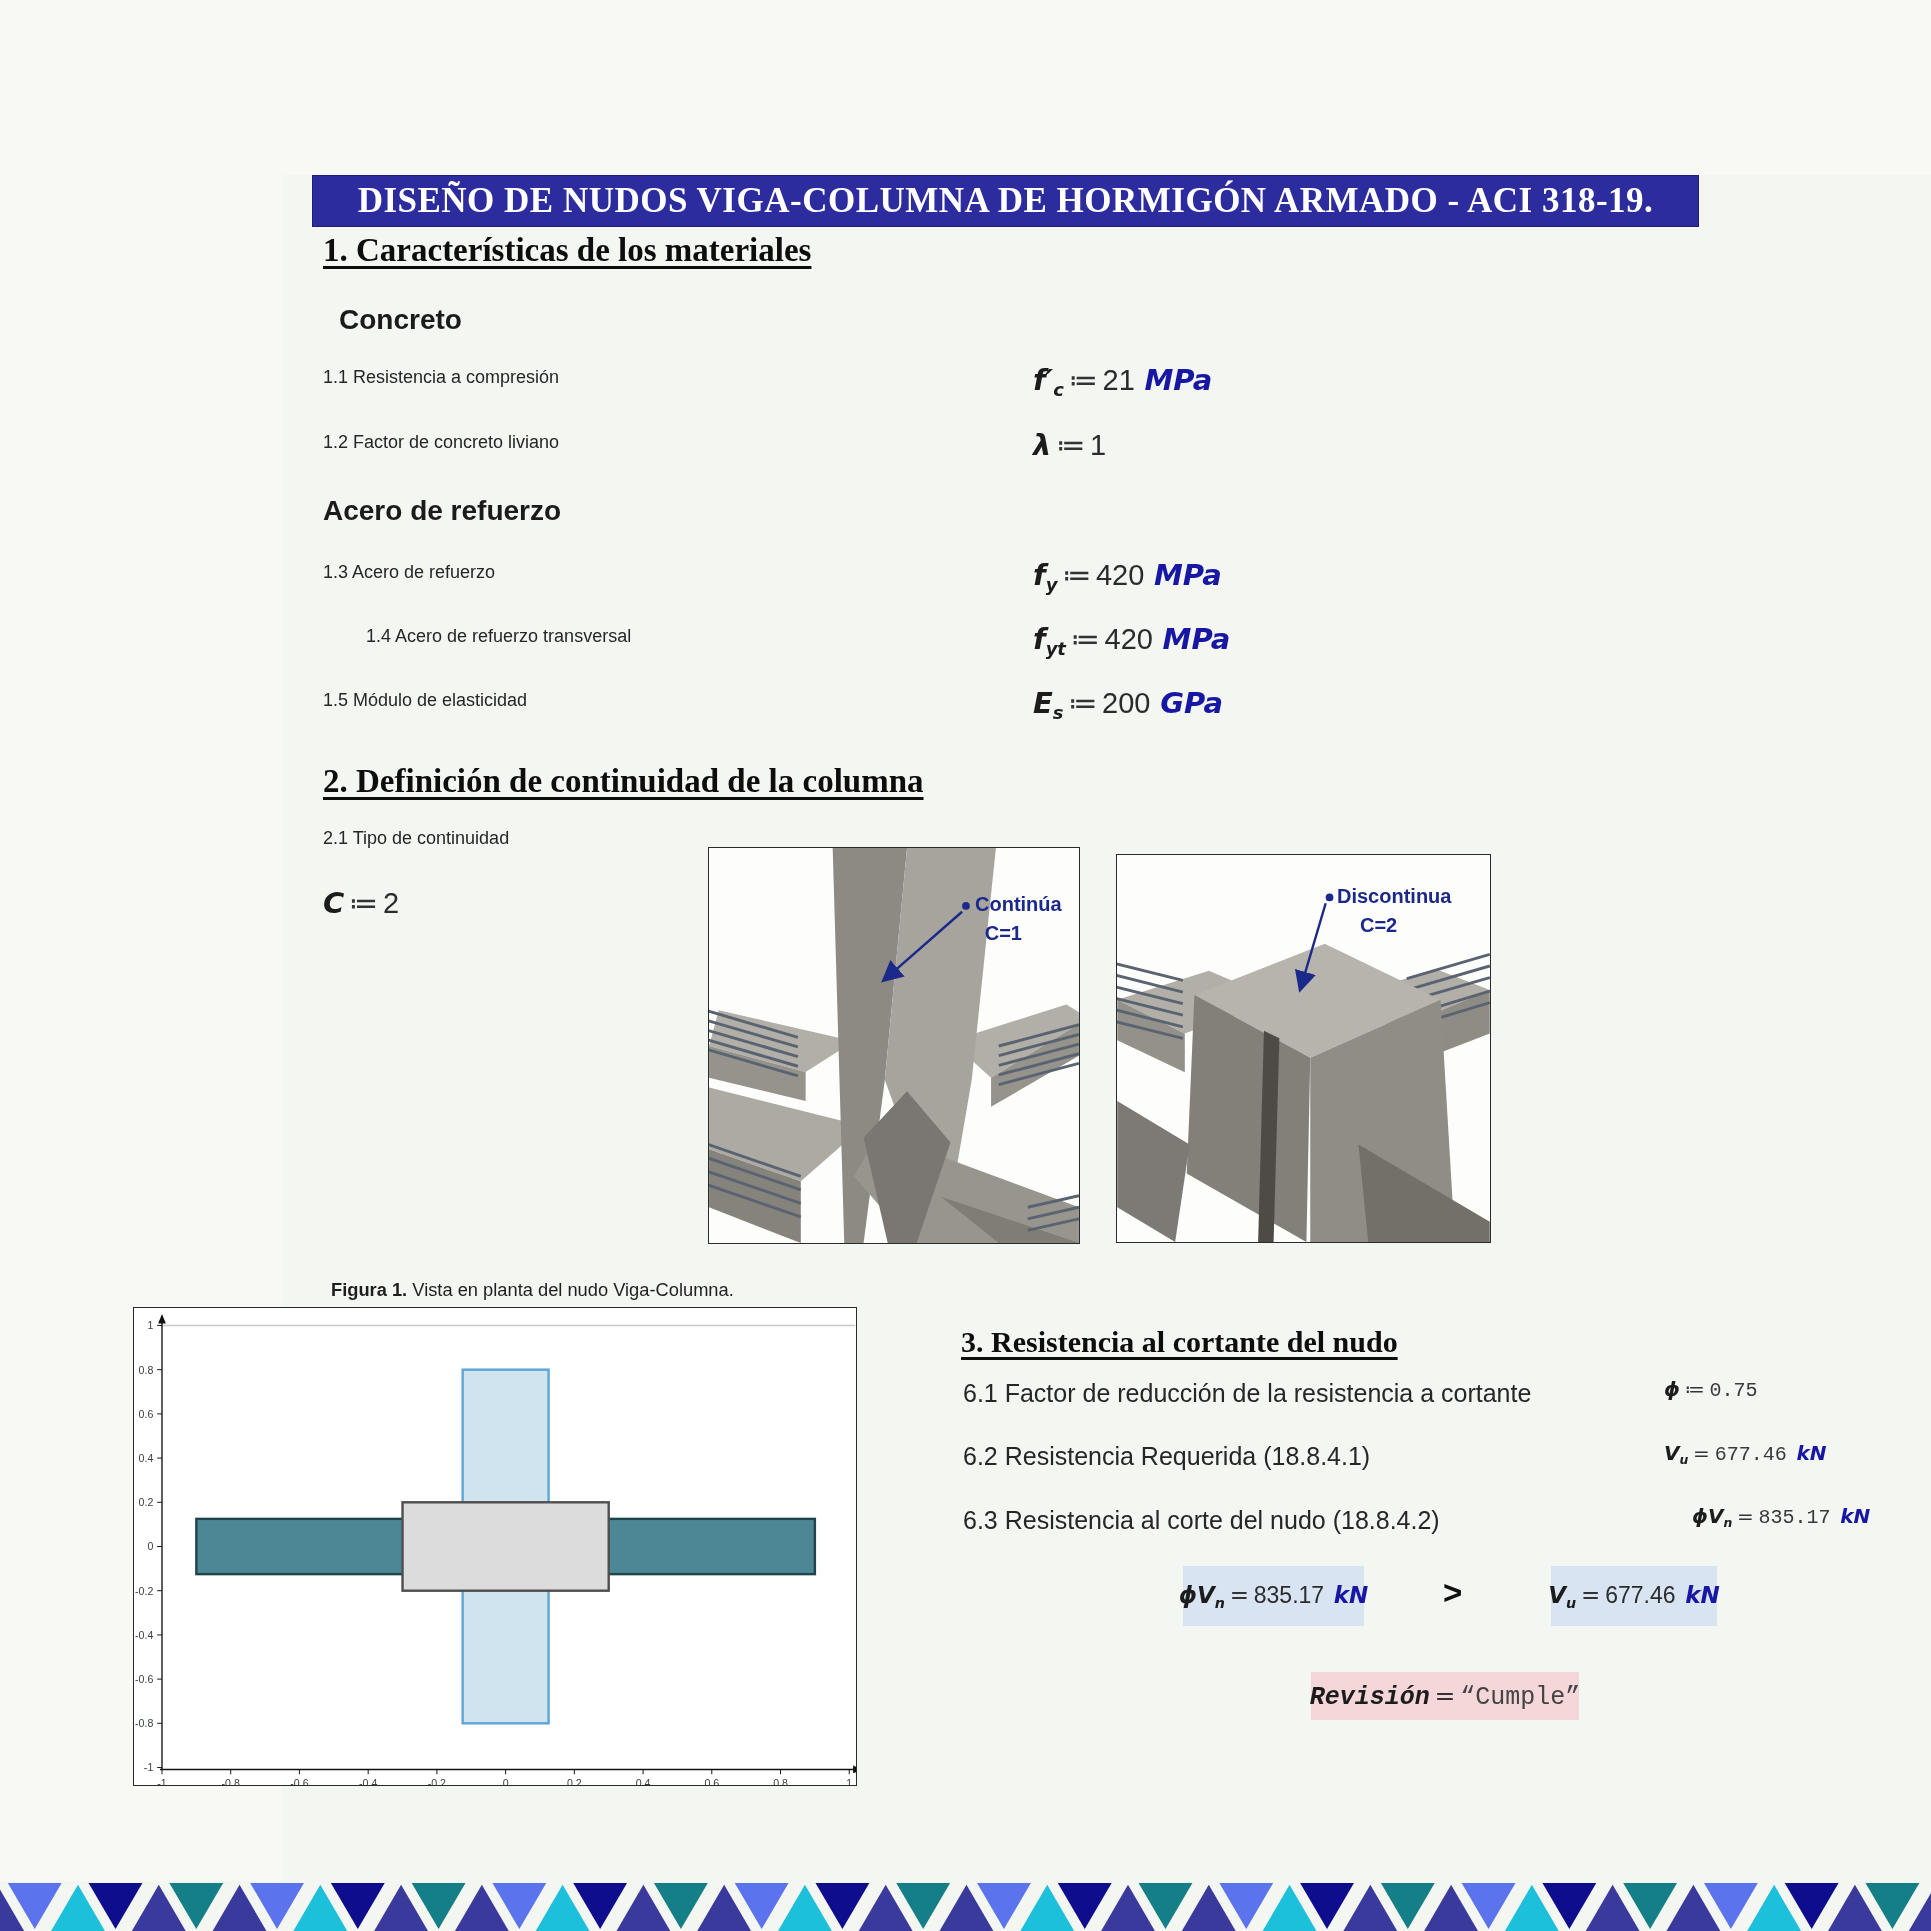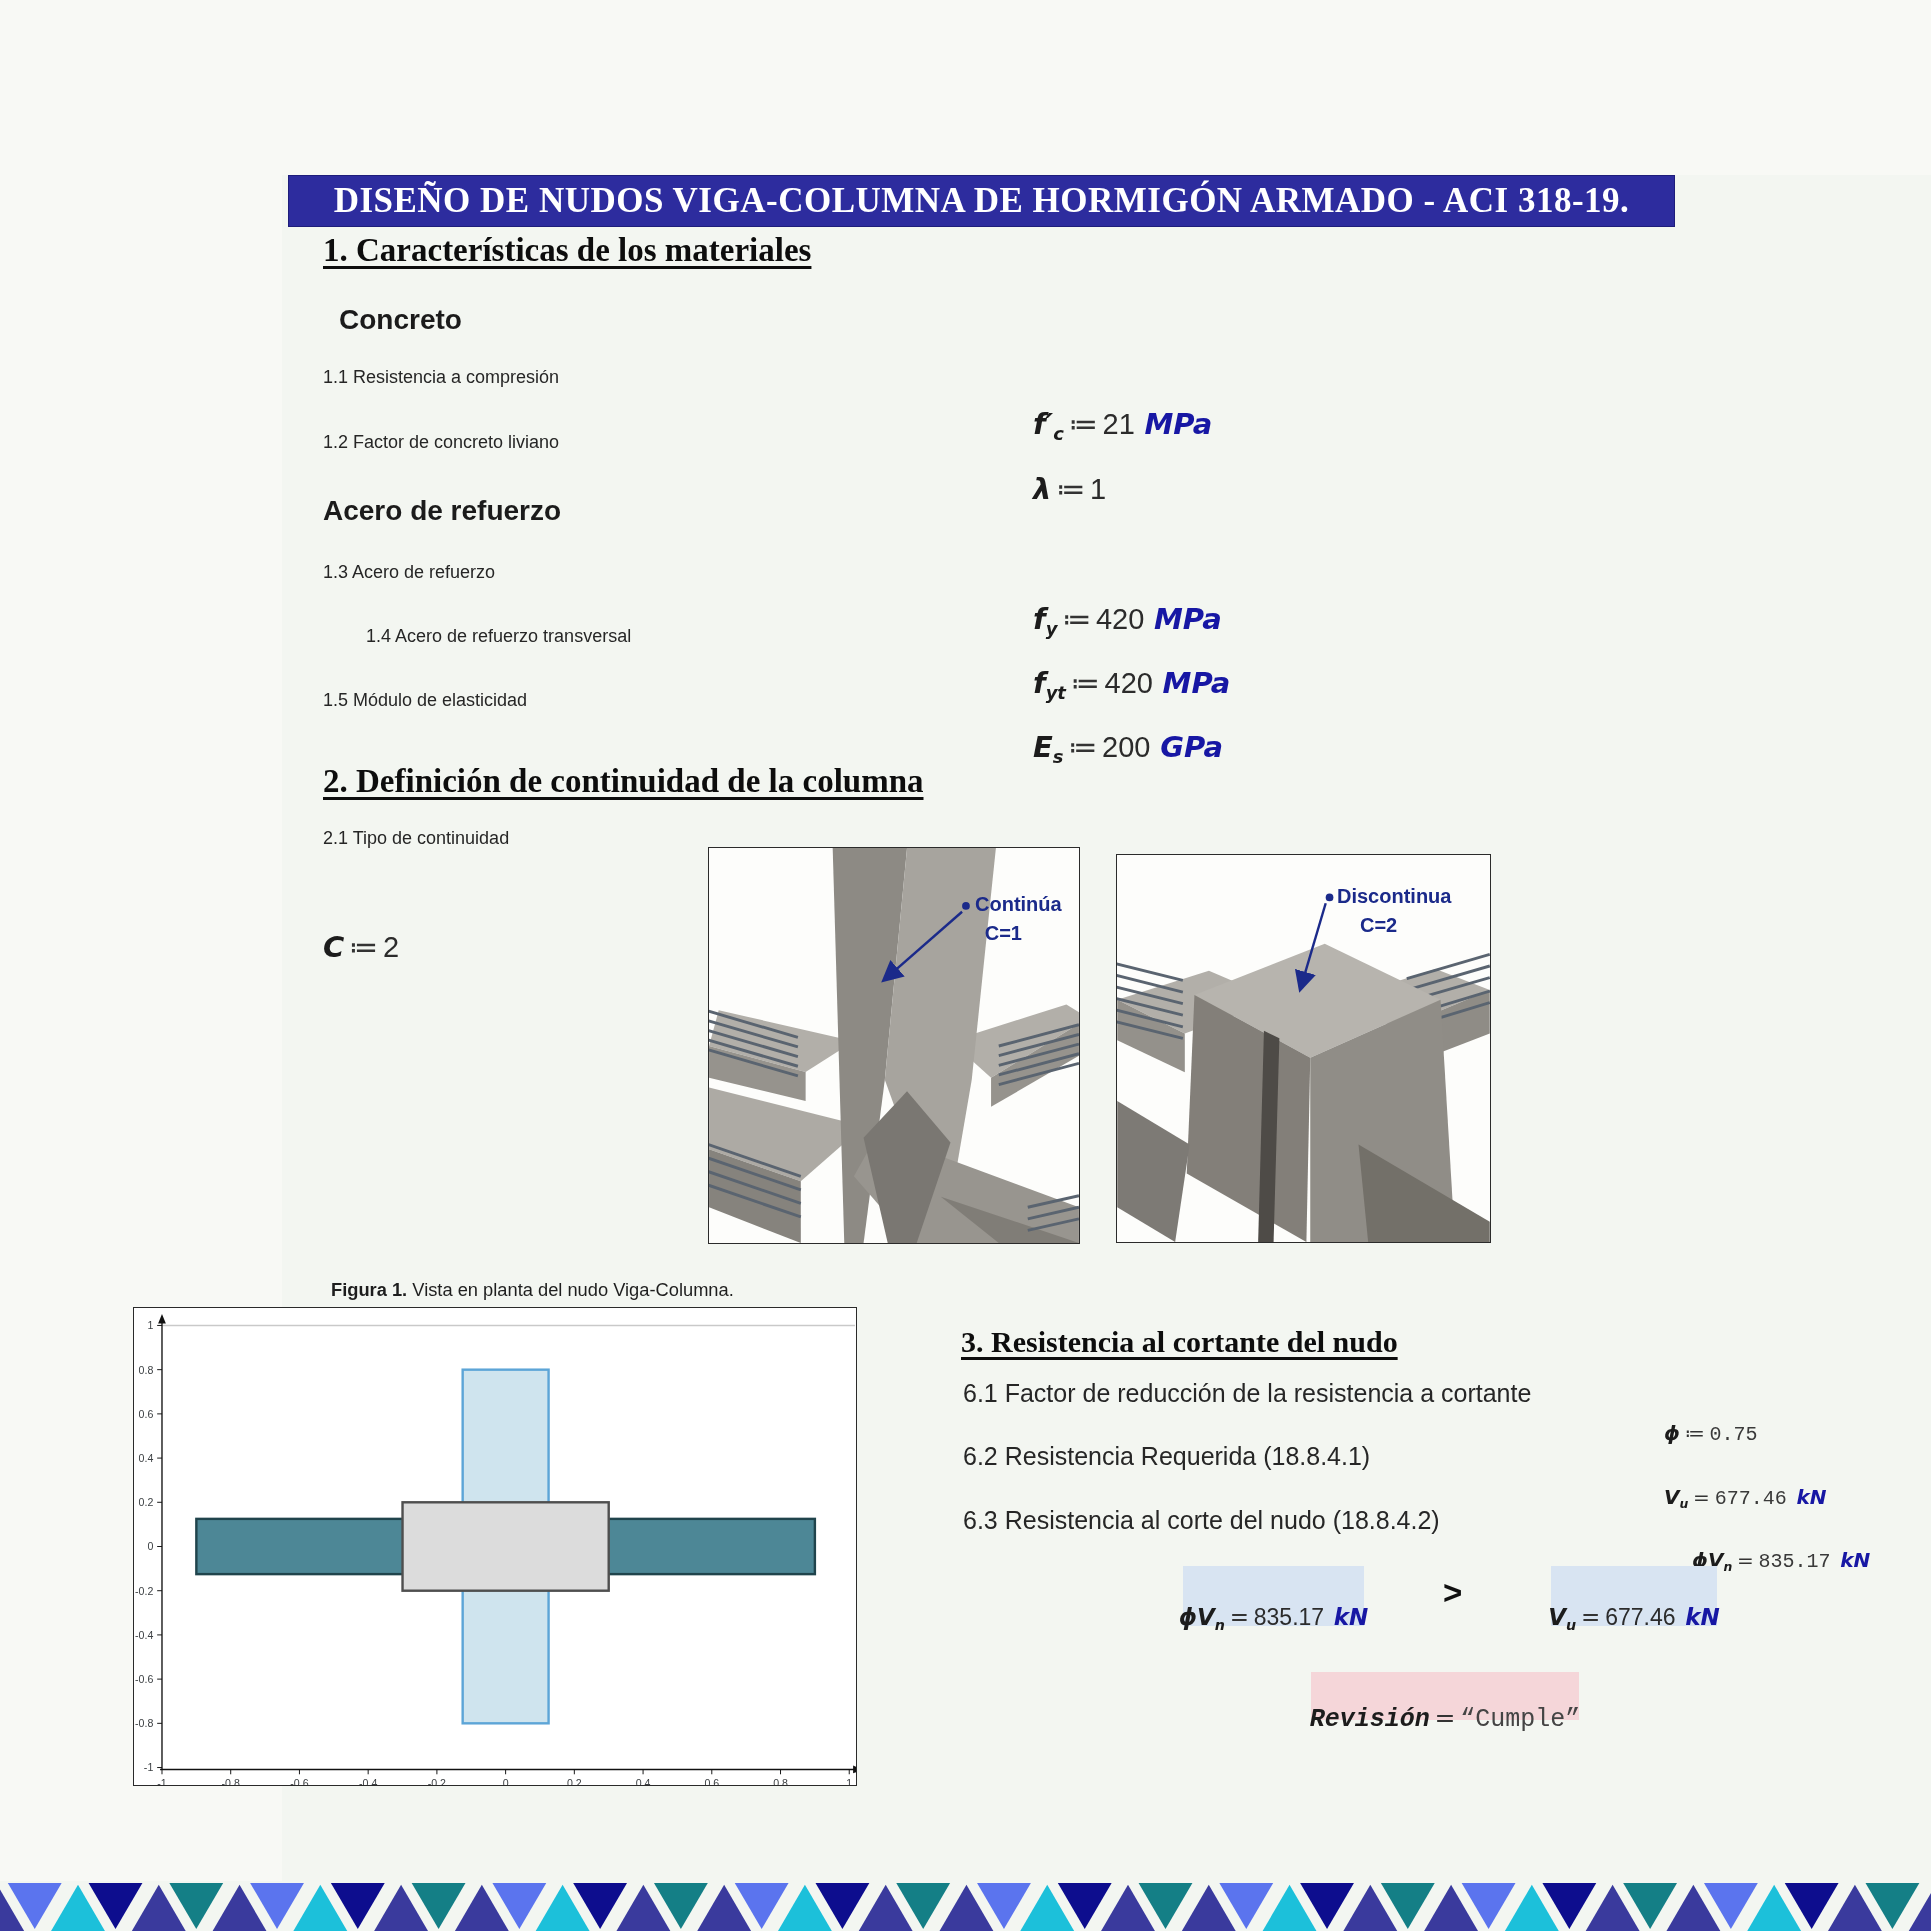--- a/index.html
+++ b/index.html
@@ -3,29 +3,29 @@
 <meta charset="utf-8">
 <style>
   html,body{margin:0;padding:0;}
   body{width:1931px;height:1931px;position:relative;overflow:hidden;
        background:#f3f6f1;font-family:"Liberation Sans",sans-serif;color:#222;}
   .abs{position:absolute;}
   .margin-strip{background:#f8f9f5;}
   
   .title-bar{background:#2d2c9e;color:#fff;font-family:"Liberation Serif",serif;
      font-weight:bold;font-size:35px;line-height:50px;text-align:center;letter-spacing:0.5px;
-     border:1px solid #1e1d7a;}
+     border:1px solid #1e1d7a;margin-left:24px;}
   .sec-head{font-family:"Liberation Serif",serif;font-weight:bold;font-size:33px;color:#0d0d0d;
      text-decoration:underline;text-underline-offset:4.8px;}
   .sec-head.small{font-size:30px;}
   .group-head{font-weight:bold;font-size:28px;color:#1b1b1b;}
   .row-label{font-size:18px;color:#262626;white-space:nowrap;}
   .row-label.s6{font-size:25px;text-align:right;}
   
-  .math{white-space:nowrap;margin-top:44px;}
+  .math{white-space:nowrap;}
   .tk-v{font-family:"DejaVu Sans",sans-serif;font-style:italic;font-weight:bold;color:#1c1c1c;}
   .tk-s{font-family:"DejaVu Sans",sans-serif;font-style:italic;font-weight:bold;color:#1c1c1c;
         font-size:.62em;vertical-align:-0.35em;}
   .tk-o{color:#333;padding:0 4.8px;font-family:"DejaVu Sans",sans-serif;}
   .tk-n{color:#2b2b2b;}
   .tk-m{font-family:"Liberation Mono",monospace;color:#3a3a3a;}
   .tk-u{font-family:"DejaVu Sans",sans-serif;font-style:italic;font-weight:bold;color:#1717a4;margin-left:9.7px;}
   .tk-q{font-family:"Liberation Mono",monospace;color:#444;}
   .tk-w{font-family:"Liberation Mono",monospace;font-style:italic;font-weight:bold;color:#1c1c1c;}
   .math.size30{font-size:29px;}

